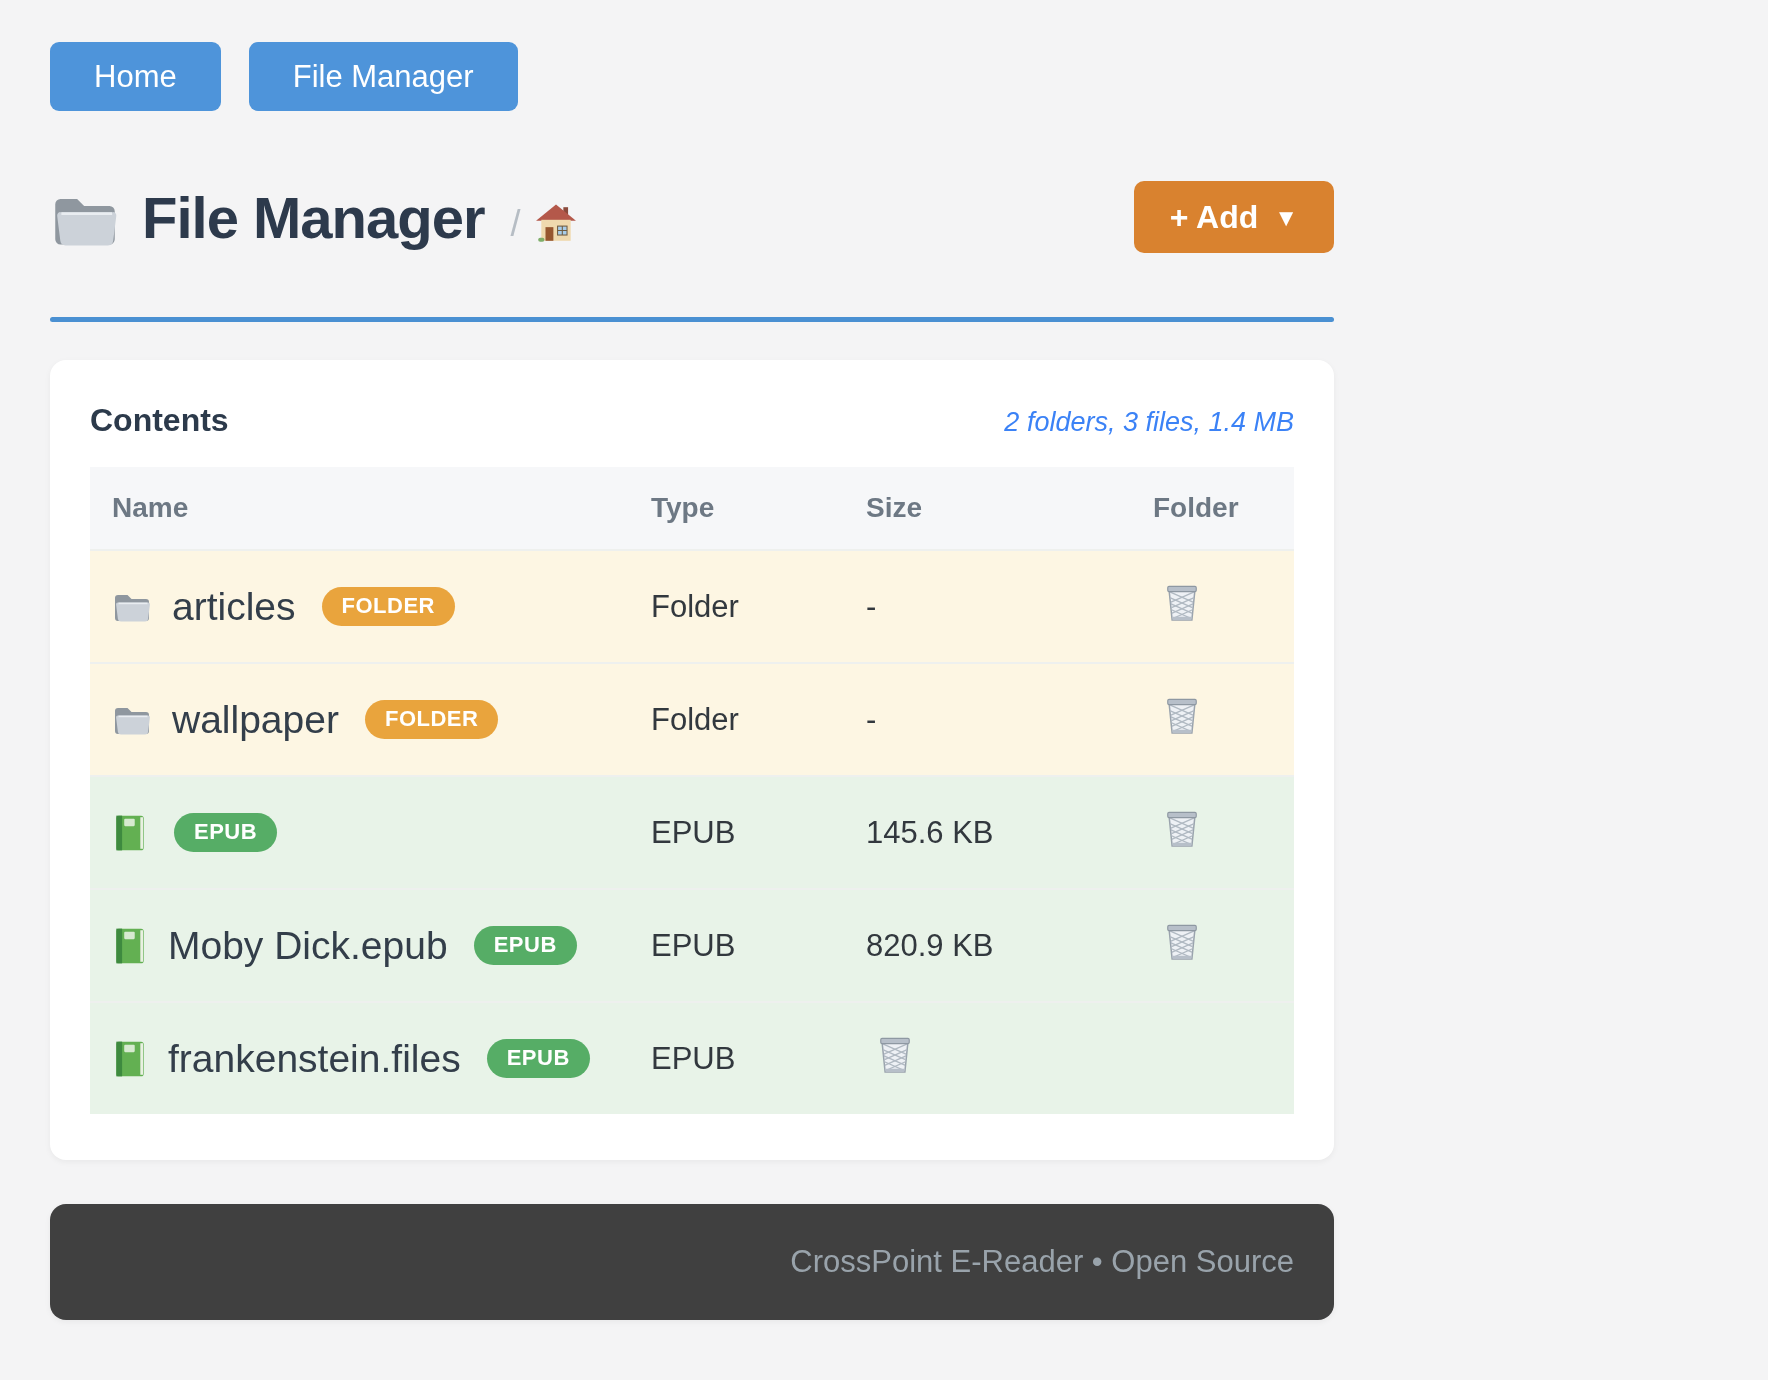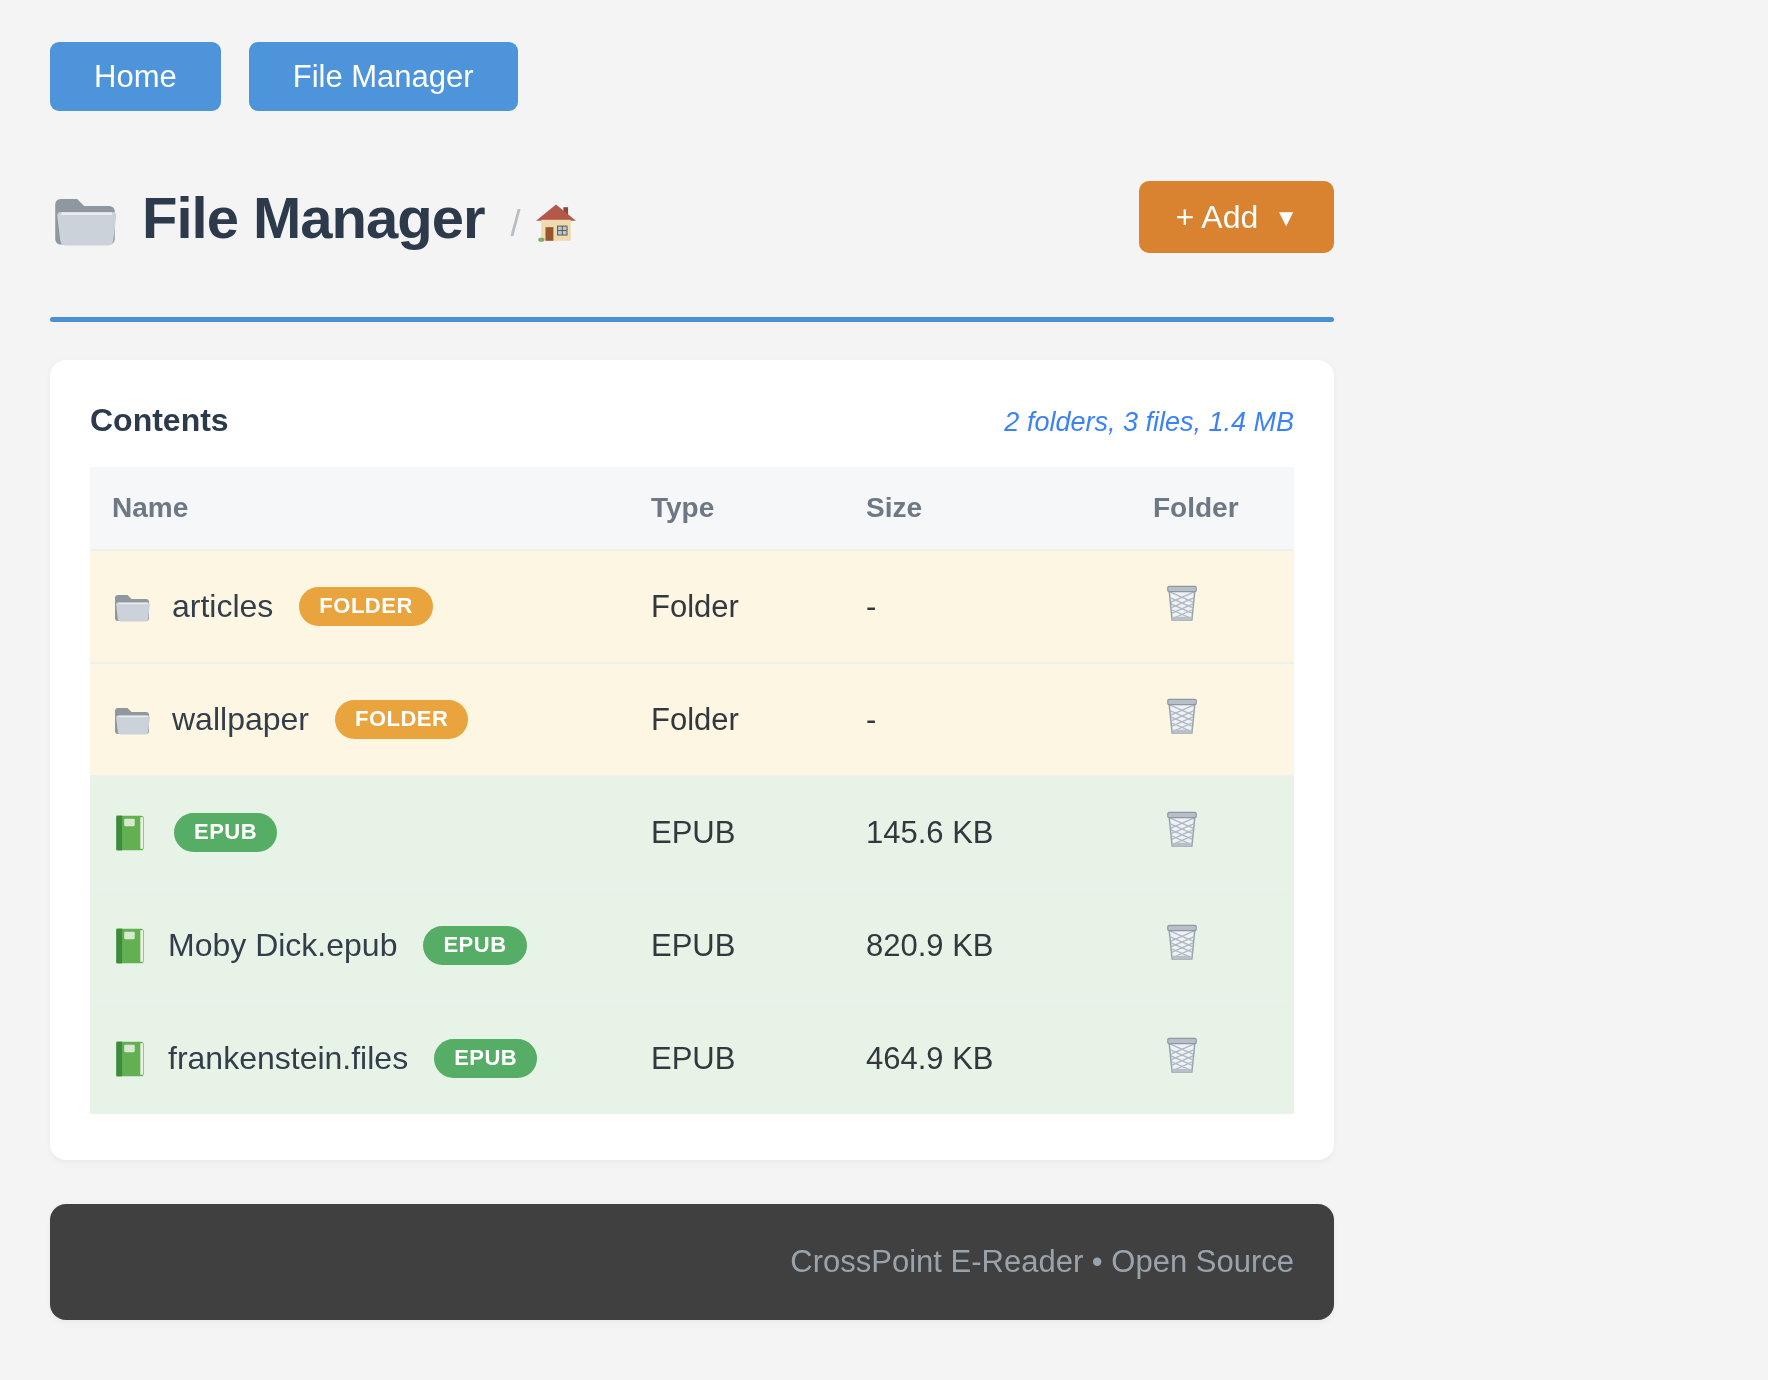--- a/index.html
+++ b/index.html
@@ -21,21 +21,21 @@
 
   
   .titlebar { margin-top: 70px; display: flex; align-items: center; justify-content: space-between; }
   .title-left { display: flex; align-items: center; }
   .title-folder { width: 70px; height: 60px; margin-right: 22px; margin-top: 6px; }
   h1 { font-size: 58px; font-weight: 700; letter-spacing: -1px; color: #2d3a4c; }
   .crumb-sep { font-size: 36px; color: #b6bdc4; margin: 14px 14px 0 26px; }
   .crumb-home { width: 42px; height: 42px; margin-top: 14px; cursor: pointer; }
   .add-btn {
     background: #d9822f; color: #fff; border: none; cursor: pointer;
-    font-family: inherit; font-size: 32px; font-weight: 400;
+    font-family: inherit; font-size: 32px; font-weight: 700;
     padding: 20px 36px; border-radius: 10px; line-height: 1;
     display: inline-flex; align-items: center; gap: 16px;
   }
   .add-btn .caret { font-size: 24px; transform: translateY(1px); }
 
   .rule { margin-top: 64px; height: 5px; background: #4a90d2; border-radius: 3px; }
 
   
   .card {
     margin-top: 38px; background: #fff; border-radius: 16px;
@@ -54,21 +54,21 @@
   .thead { background: #f6f7f9; }
   .thead .c { font-size: 28px; font-weight: 700; color: #6d7884; padding: 25px 0; }
   .c.name { padding-left: 22px; }
 
   .trow { height: 113px; border-top: 2px solid #eef0ee; }
   .row-folder { background: #fdf6e3; }
   .row-epub { background: #e8f3e8; }
 
   .trow .c { font-size: 31px; color: #32383e; }
   .cell-name { display: flex; align-items: center; gap: 20px; }
-  .fname { font-size: 32px; color: #333e4a; }
+  .fname { font-size: 39px; color: #333e4a; }
   .row-icon { width: 40px; height: 34px; flex: 0 0 auto; }
   .row-icon.book { width: 36px; height: 40px; }
 
   .badge {
     color: #fff; font-size: 22px; font-weight: 700; letter-spacing: .5px;
     padding: 8px 20px 9px; border-radius: 999px; margin-left: 6px; line-height: 1;
   }
   .badge-folder { background: #e9a43d; }
   .badge-epub  { background: #56ad66; }
 
@@ -242,21 +242,20 @@
 
       <div class="trow row-epub">
         <div class="c name cell-name">
           <svg class="row-icon book">
               <use href="#sym-book"></use>
             </svg>
           <span class="fname">frankenstein.files</span>
           <span class="badge badge-epub">EPUB</span>
         </div>
         <div class="c">EPUB</div>
-        <div class="c">464.9 KB</div>
         <div class="c actions">
           <button class="trash-btn">
             <svg class="trash">
                 <use href="#sym-trash"></use>
               </svg>
           </button>
         </div>
       </div>
     </div>
   </section>

